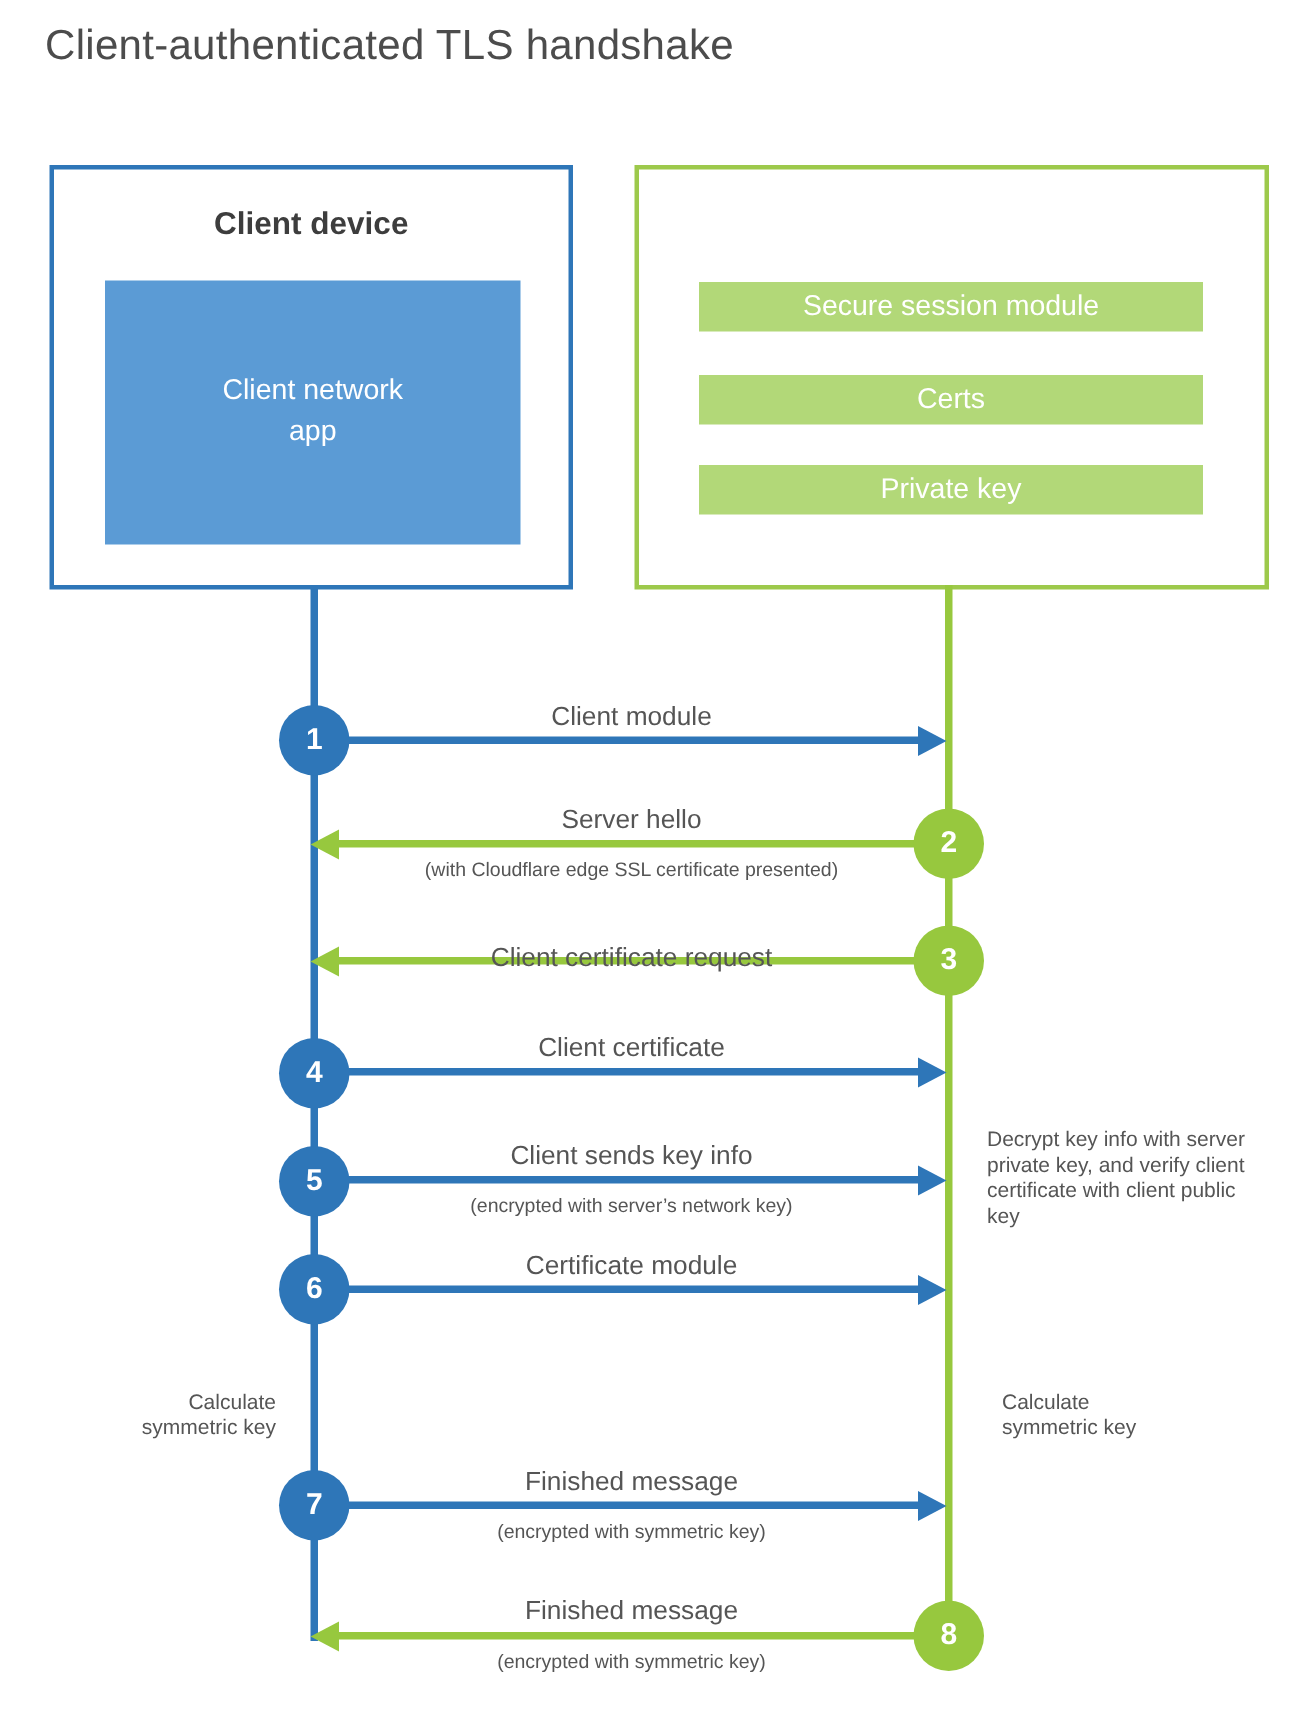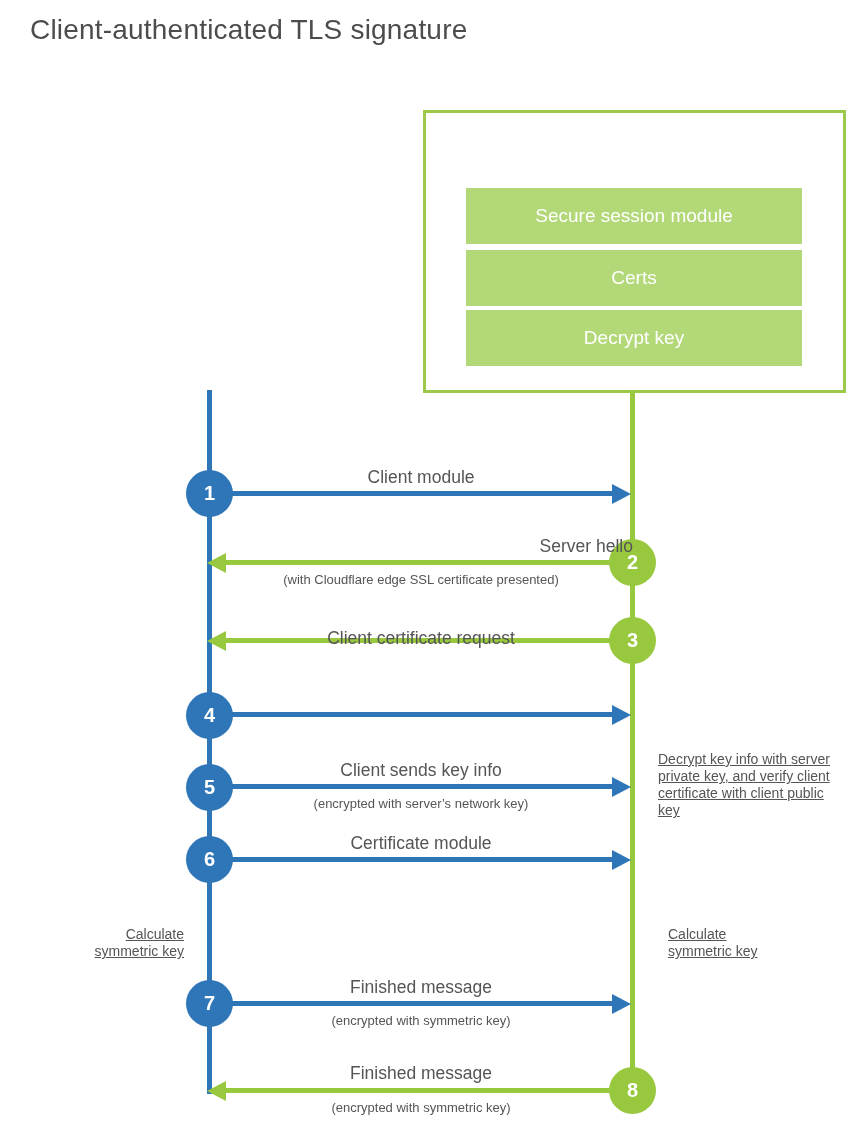--- a/index.html
+++ b/index.html
@@ -8,78 +8,85 @@
   .page-title { position:absolute; left:30px; top:14px; font-size:28px; font-weight:300; color:#4c4c4c; letter-spacing:0.2px; }
 
   .actor-box { position:absolute; top:110px; background:#fff; box-sizing:border-box; }
   .actor-box.client { left:33px; width:349px; height:283px; border:3px solid #2e76b8; }
   .actor-box.server { left:423px; width:423px; height:283px; border:3px solid #9dc94b; }
   .actor-title { position:absolute; left:0; right:0; top:25px; text-align:center; font-size:21px; font-weight:bold; color:#3d3d3d; }
 
   .app-rect { position:absolute; left:34px; top:74px; width:277px; height:176px; background:#5b9bd5; display:flex; align-items:center; justify-content:center; }
   .app-rect .app-text { width:150px; text-align:center; color:#ffffff; font-size:19px; line-height:1.4; }
 
-  .module-bar { position:absolute; left:40px; width:336px; height:56px; background:#b2d878; display:flex; align-items:center; justify-content:center; color:#ffffff; font-size:19px; }
+  .module-bar { position:absolute; left:40px; width:336px; height:33px; background:#b2d878; display:flex; align-items:center; justify-content:center; color:#ffffff; font-size:19px; }
 
   .lifeline { position:absolute; width:5px; z-index:1; }
   .lifeline.blue { left:207px; top:390px; height:704px; background:#2e76b8; }
   .lifeline.green { left:630px; top:390px; height:701px; background:#97c83e; }
 
   .step-circle { position:absolute; width:47px; height:47px; border-radius:50%; color:#fff; font-weight:bold; font-size:20px; display:flex; align-items:center; justify-content:center; z-index:4; }
   .step-circle.blue { left:186px; background:#2e76b8; }
   .step-circle.green { left:609px; background:#97c83e; }
 
   .arrow-line { position:absolute; height:5px; z-index:2; }
   .arrow-line.blue { left:209px; width:404px; background:#2e76b8; }
   .arrow-line.green { left:226px; width:407px; background:#97c83e; }
   .arrow-head { position:absolute; width:0; height:0; border-top:10px solid transparent; border-bottom:10px solid transparent; z-index:3; }
   .arrow-head.right { left:612px; border-left:19px solid #2e76b8; }
   .arrow-head.left { left:207px; border-right:19px solid #97c83e; }
 
   .msg-label { position:absolute; left:209px; width:424px; text-align:center; font-size:17.5px; color:#555555; z-index:5; }
   .msg-sub { position:absolute; left:209px; width:424px; text-align:center; font-size:13px; color:#555555; z-index:5; }
 
-  .side-note { position:absolute; font-size:14px; line-height:1.22; color:#555555; z-index:5;text-decoration:underline; }
+  .side-note { position:absolute; font-size:14px; line-height:1.22; color:#555555; z-index:5; }
   .note-client-calc { left:74px; top:926px; width:110px; text-align:right; }
   .note-server-calc { left:668px; top:926px; width:110px; text-align:left; }
   .note-server-decrypt { left:658px; top:751px; width:178px; text-align:left; }
 </style>
 </head>
 <body>
 
 <div id="canvas">
 
-  <div class="page-title">Client-authenticated TLS signature</div>
+  <div class="page-title">Client-authenticated TLS handshake</div>
 
+  <div class="actor-box client">
+    <div class="actor-title">Client device</div>
+    <div class="app-rect">
+      <div class="app-text">Client network app</div>
+    </div>
+  </div>
 
   <div class="actor-box server">
     <div class="module-bar" style="top:75px;">Secure session module</div>
     <div class="module-bar" style="top:137px;">Certs</div>
-    <div class="module-bar" style="top:197px;">Decrypt key</div>
+    <div class="module-bar" style="top:197px;">Private key</div>
   </div>
 
   <div class="lifeline blue"></div>
   <div class="lifeline green"></div>
 
   <div class="msg-label" style="top:467px;">Client module</div>
   <div class="arrow-line blue" style="top:491px;"></div>
   <div class="arrow-head right" style="top:484px;"></div>
   <div class="step-circle blue" style="top:470px;">1</div>
 
-  <div class="msg-label" style="top:536px;text-align:right;">Server hello</div>
+  <div class="msg-label" style="top:536px;">Server hello</div>
   <div class="arrow-line green" style="top:560px;"></div>
   <div class="arrow-head left" style="top:553px;"></div>
   <div class="step-circle green" style="top:539px;">2</div>
   <div class="msg-sub" style="top:572px;">(with Cloudflare edge SSL certificate presented)</div>
 
   <div class="msg-label" style="top:628px;">Client certificate request</div>
   <div class="arrow-line green" style="top:638px;"></div>
   <div class="arrow-head left" style="top:631px;"></div>
   <div class="step-circle green" style="top:617px;">3</div>
 
+  <div class="msg-label" style="top:688px;">Client certificate</div>
   <div class="arrow-line blue" style="top:712px;"></div>
   <div class="arrow-head right" style="top:705px;"></div>
   <div class="step-circle blue" style="top:692px;">4</div>
 
   <div class="msg-label" style="top:760px;">Client sends key info</div>
   <div class="arrow-line blue" style="top:784px;"></div>
   <div class="arrow-head right" style="top:777px;"></div>
   <div class="step-circle blue" style="top:764px;">5</div>
   <div class="msg-sub" style="top:796px;">(encrypted with server’s network key)</div>
 

